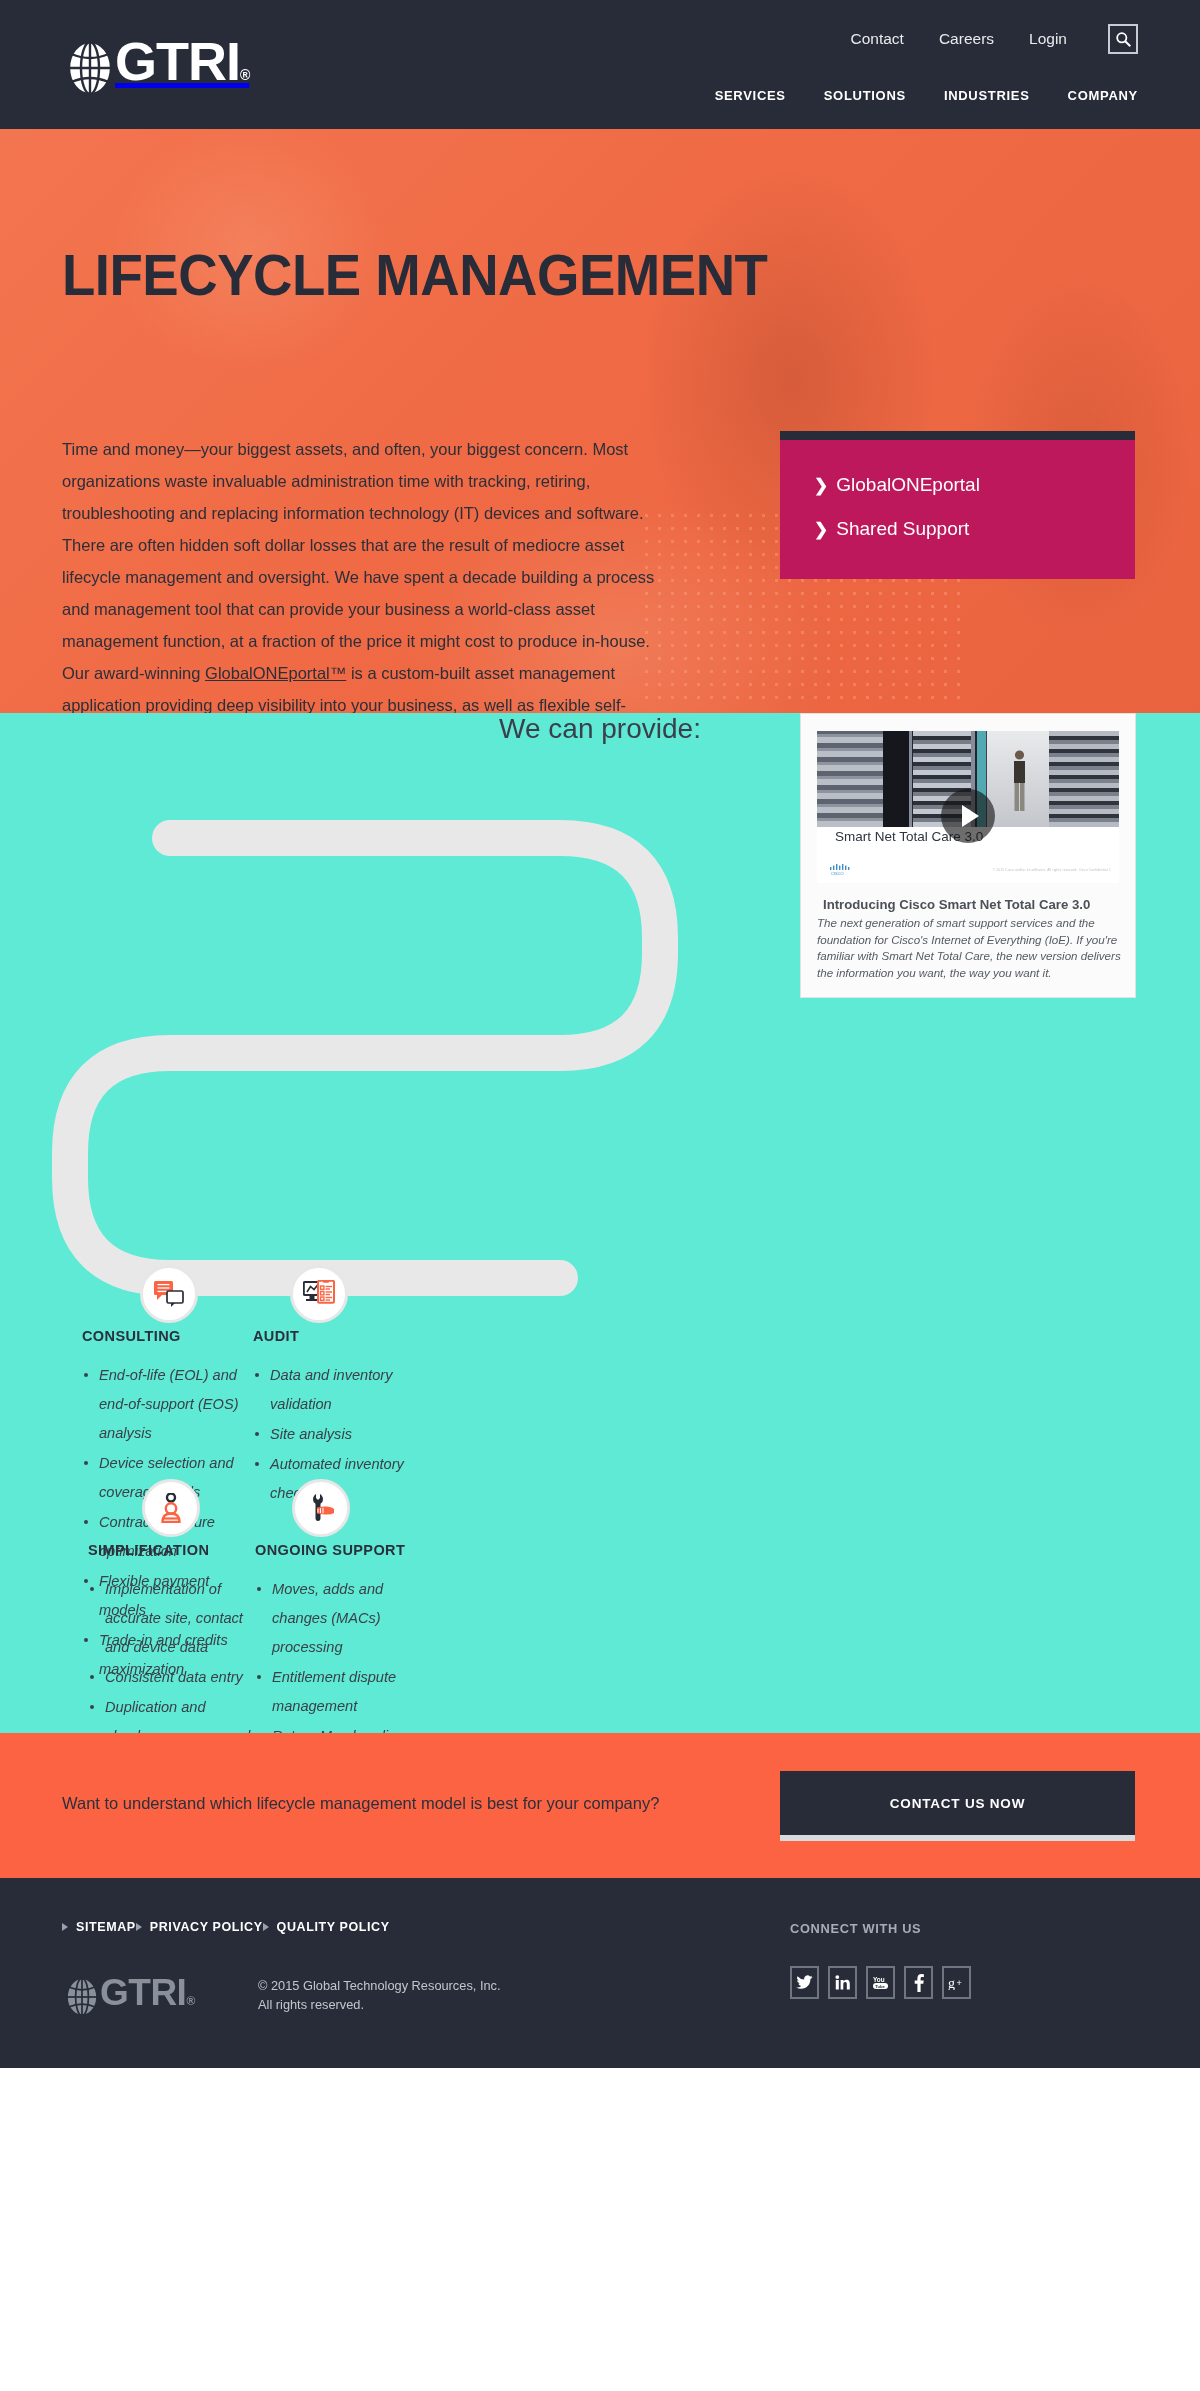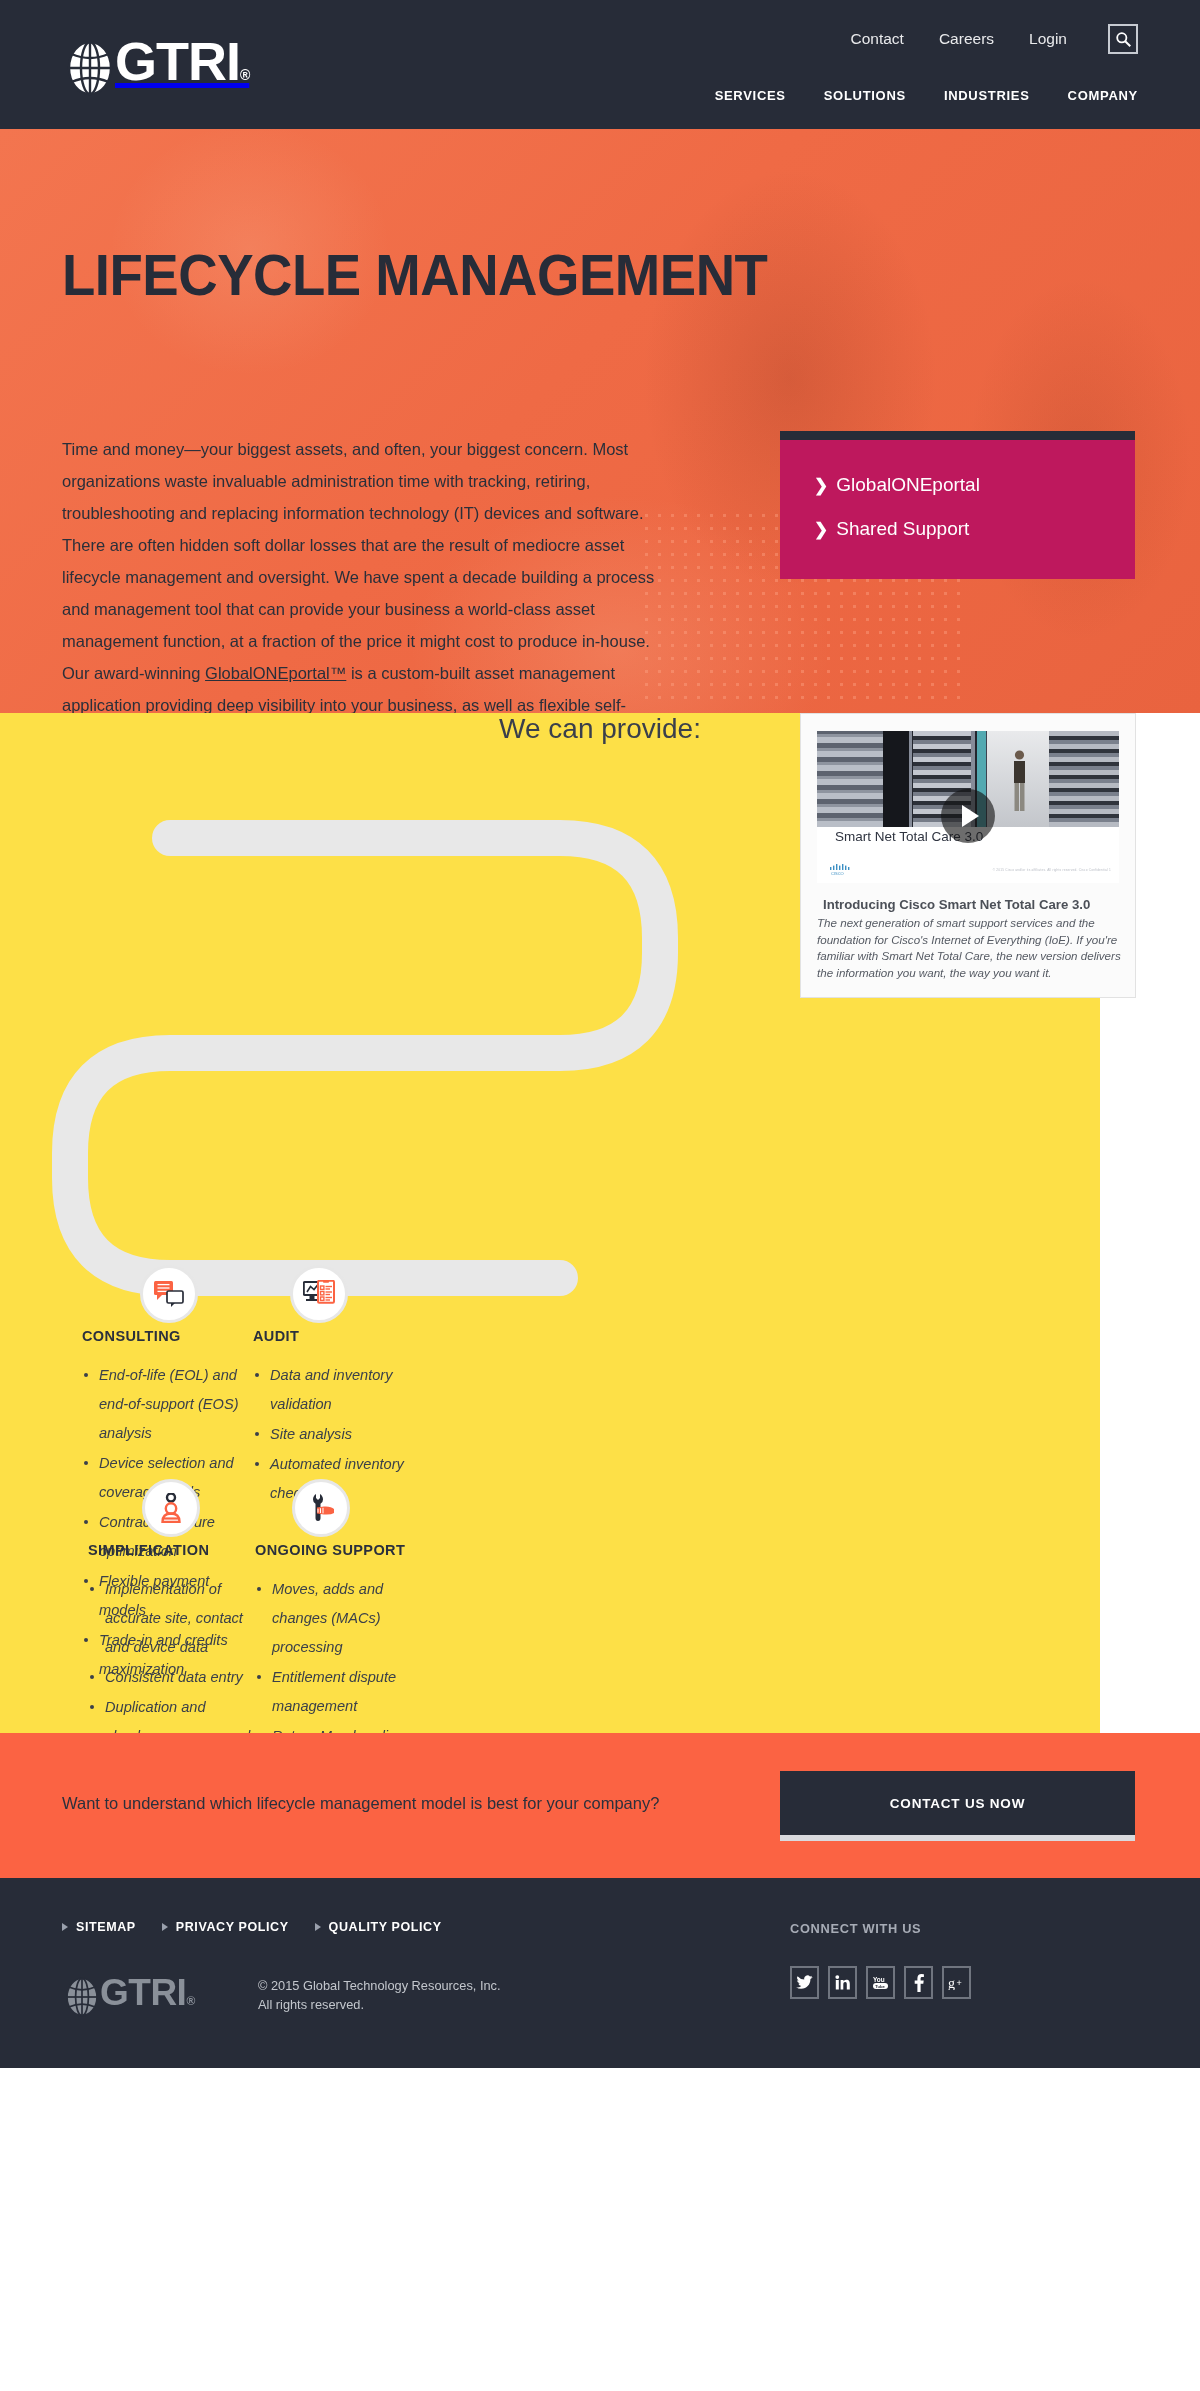--- a/index.html
+++ b/index.html
@@ -116,22 +116,22 @@
     display:block; color:#ffffff; font-size:19px;
     text-decoration:none; margin-bottom:17px;
     line-height:26px;
   }
   .hero-box-body a:last-child { margin-bottom:0; }
   .chev { font-weight:bold; margin-right:8px; font-size:17px; }
 
   
   .provide {
     position:relative;
-    width:1100px;
-    background:#fde047;
+    width:1200px;
+    background:#5eead4;
     padding-top:56px;
     height:1020px;
   }
   .provide-title {
     text-align:left;
     font-size:28px;
     color:#3a3f4b;
     font-weight:normal;
     position:absolute;
     left:272px; top:765px;
@@ -256,21 +256,21 @@
   }
 
   
   .footer {
     position:relative;
     width:1200px; height:190px;
     background:#272c38;
   }
   .footer-links {
     position:absolute; left:62px; top:42px;
-    display:flex; gap:26px; align-items:center;
+    display:flex; align-items:center;
   }
   .footer-links a {
     color:#ffffff; font-size:12.5px; font-weight:bold; letter-spacing:0.6px;
     text-decoration:none; display:flex; align-items:center; gap:8px;
   }
   .tri {
     width:0;height:0;
     border-left:6px solid #9aa0ac;
     border-top:4px solid transparent;
     border-bottom:4px solid transparent;

